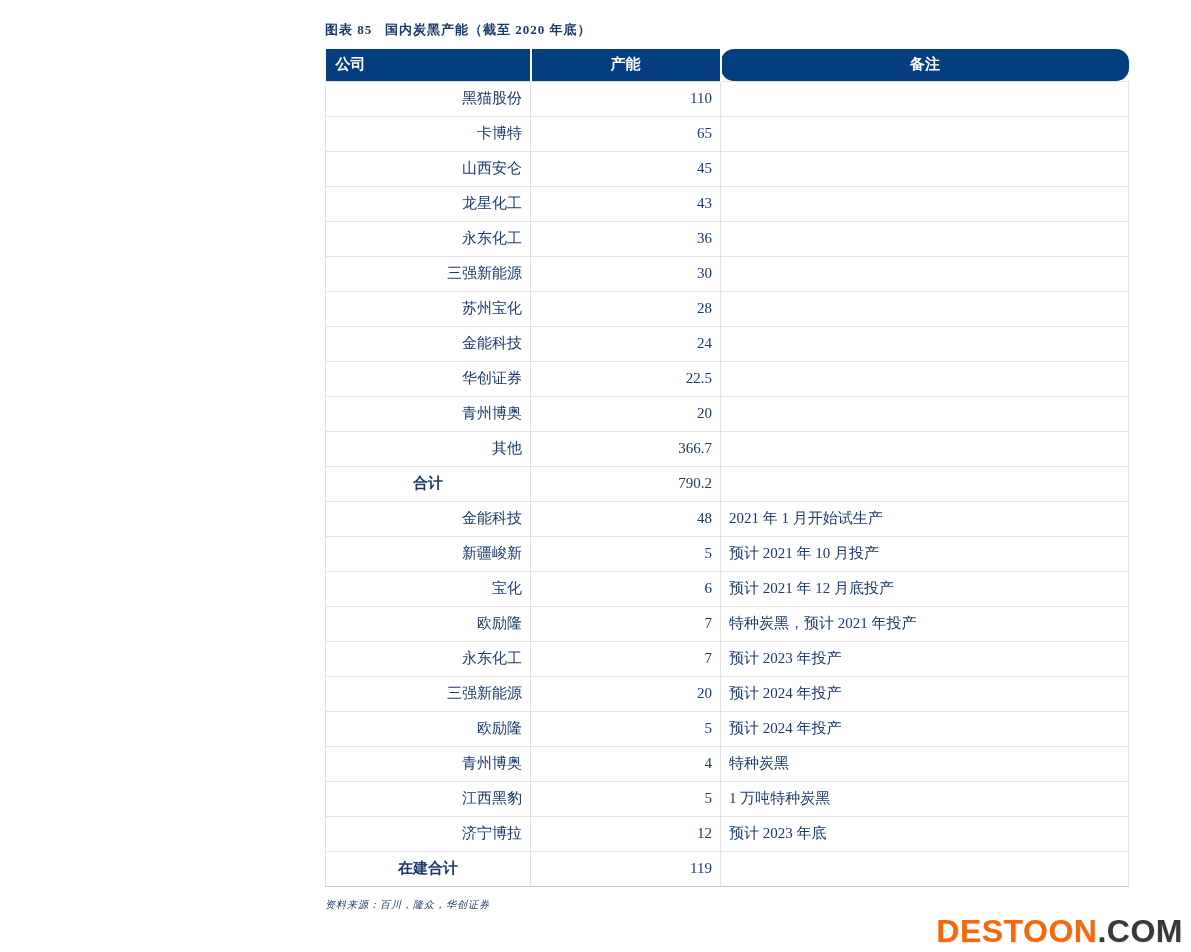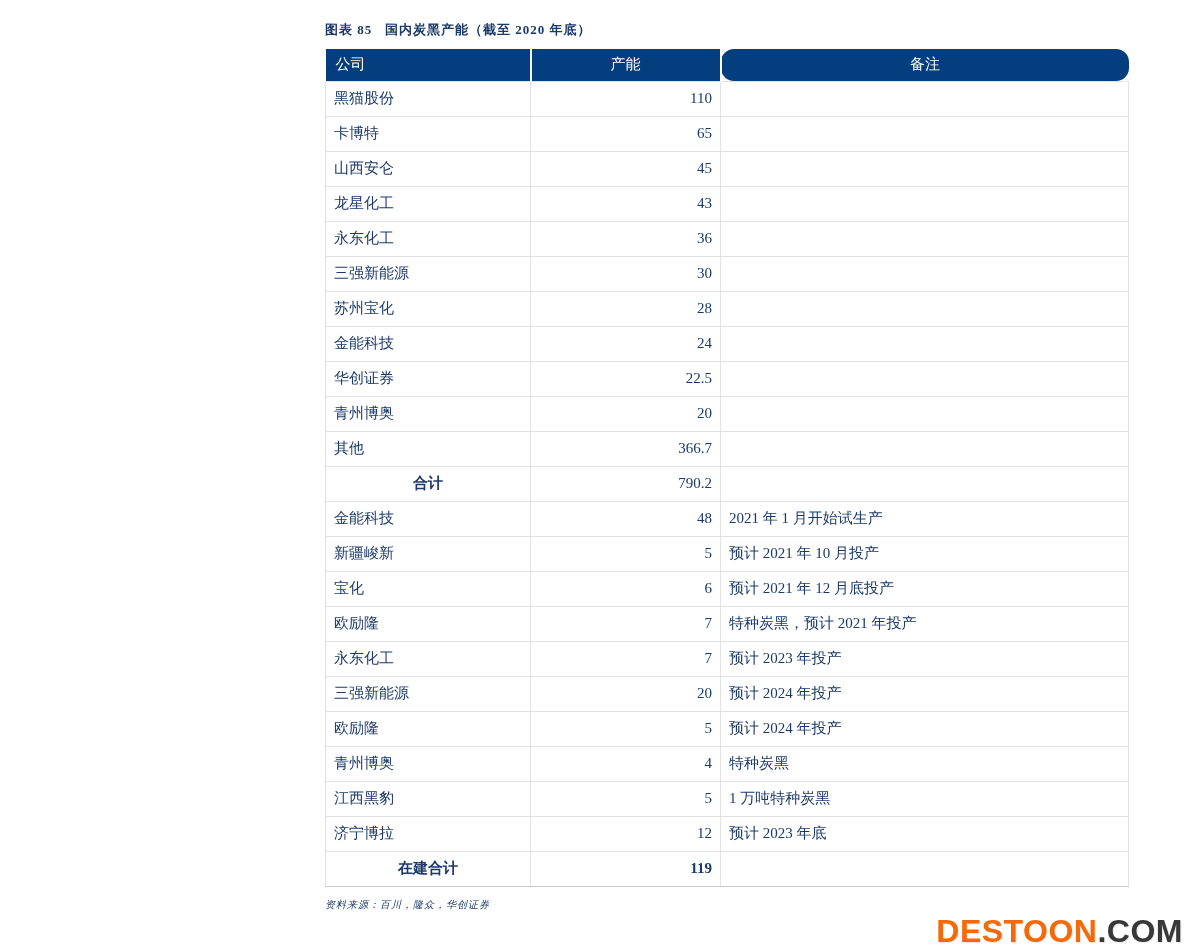--- a/index.html
+++ b/index.html
@@ -23,37 +23,37 @@
     letter-spacing:1px;margin:9px 0 10px 0;white-space:pre;
   }
   table.cap-table{
     border-collapse:collapse;width:803px;table-layout:fixed;
     font-size:15px;color:var(--navy-text);
   }
   table.cap-table col.c1{width:205px;}
   table.cap-table col.c2{width:190px;}
   table.cap-table col.c3{width:408px;}
   table.cap-table th{
-    background:var(--header-bg);color:#ffffff;font-weight:normal;
+    background:var(--header-bg);color:#ffffff;font-weight:bold;
     height:32px;padding:2px 10px;border-right:2px solid #ffffff;
     font-size:15px;
   }
   table.cap-table th:last-child{border-right:none;border-radius:13px;}
   table.cap-table th.col-company{text-align:left;}
   table.cap-table th.col-capacity,table.cap-table th.col-note{text-align:center;}
   table.cap-table td{
     border:1px solid var(--border);
     height:35px;padding:2px 8px;background:#ffffff;
   }
   table.cap-table tr:last-child td{border-bottom:1.5px solid var(--border-bottom);}
-  td.company-cell{text-align:left;padding-left:10px;}
+  td.company-cell{text-align:right;padding-left:10px;}
   td.capacity-cell{text-align:right;}
   td.note-cell{text-align:left;}
   td.total-label{text-align:center;font-weight:bold;padding-left:8px;}
-  td.bold-value{font-weight:bold;}
+  td.bold-value{font-weight:normal;}
   .source{
     margin-top:11px;font-size:10px;font-style:italic;color:var(--navy-text);
     letter-spacing:1px;
   }
   .logo{
     position:absolute;right:8px;top:913px;
     font-family:"Liberation Sans","DejaVu Sans",sans-serif;
     font-weight:bold;font-size:32px;letter-spacing:0.5px;
     text-shadow:1px 1px 0 #e8e8e8;
     user-select:none;

